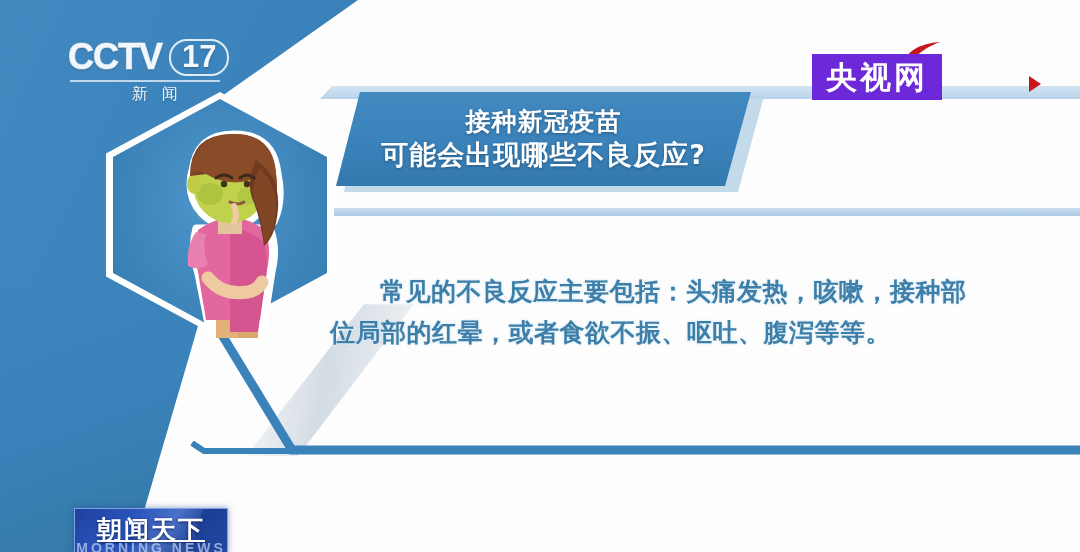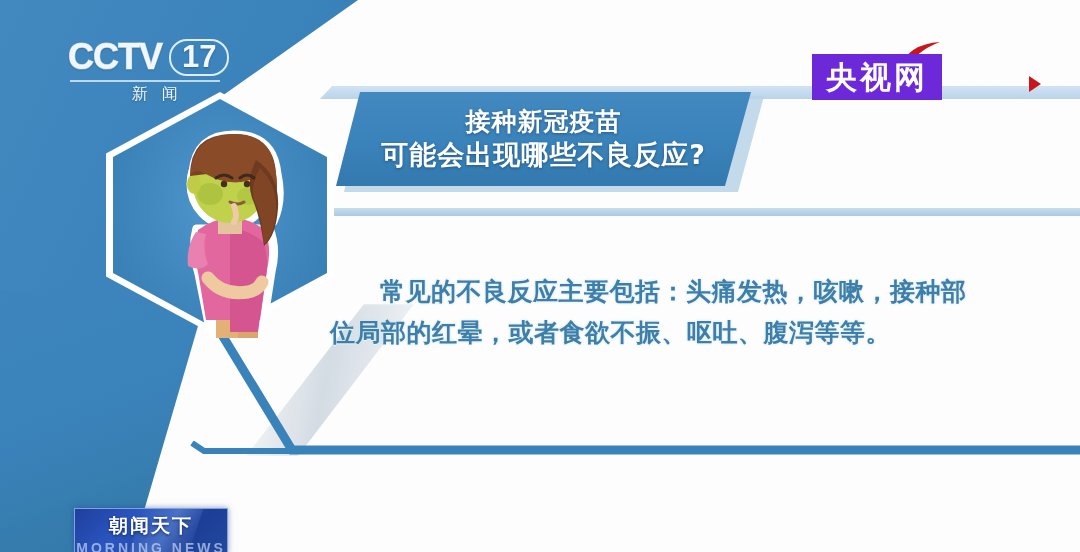--- a/index.html
+++ b/index.html
@@ -253,25 +253,26 @@
     left: 60px; top: -10px;
     width: 60px; height: 70px;
     background: linear-gradient(105deg, rgba(255,255,255,.0), rgba(150,190,255,.35), rgba(255,255,255,.0));
     transform: skewX(-18deg);
   }
   .pb-title {
     position: absolute;
     left: 0; right: 0; top: 4px;
     text-align: center;
     color: #ffffff;
-    font-size: 19px;
+    font-size: 25px;
     font-weight: 700;
     letter-spacing: 2px;
     font-family: "DejaVu Sans", sans-serif;
     text-shadow: 0 1px 3px rgba(0,20,70,.75);
+    text-decoration: underline;
   }
   .pb-sub {
     position: absolute;
     left: 0; right: 0; top: 31px;
     text-align: center;
     color: rgba(185,205,240,.75);
     font-size: 14px;
     font-weight: 700;
     letter-spacing: 3px;
     font-family: "Liberation Sans", sans-serif;

